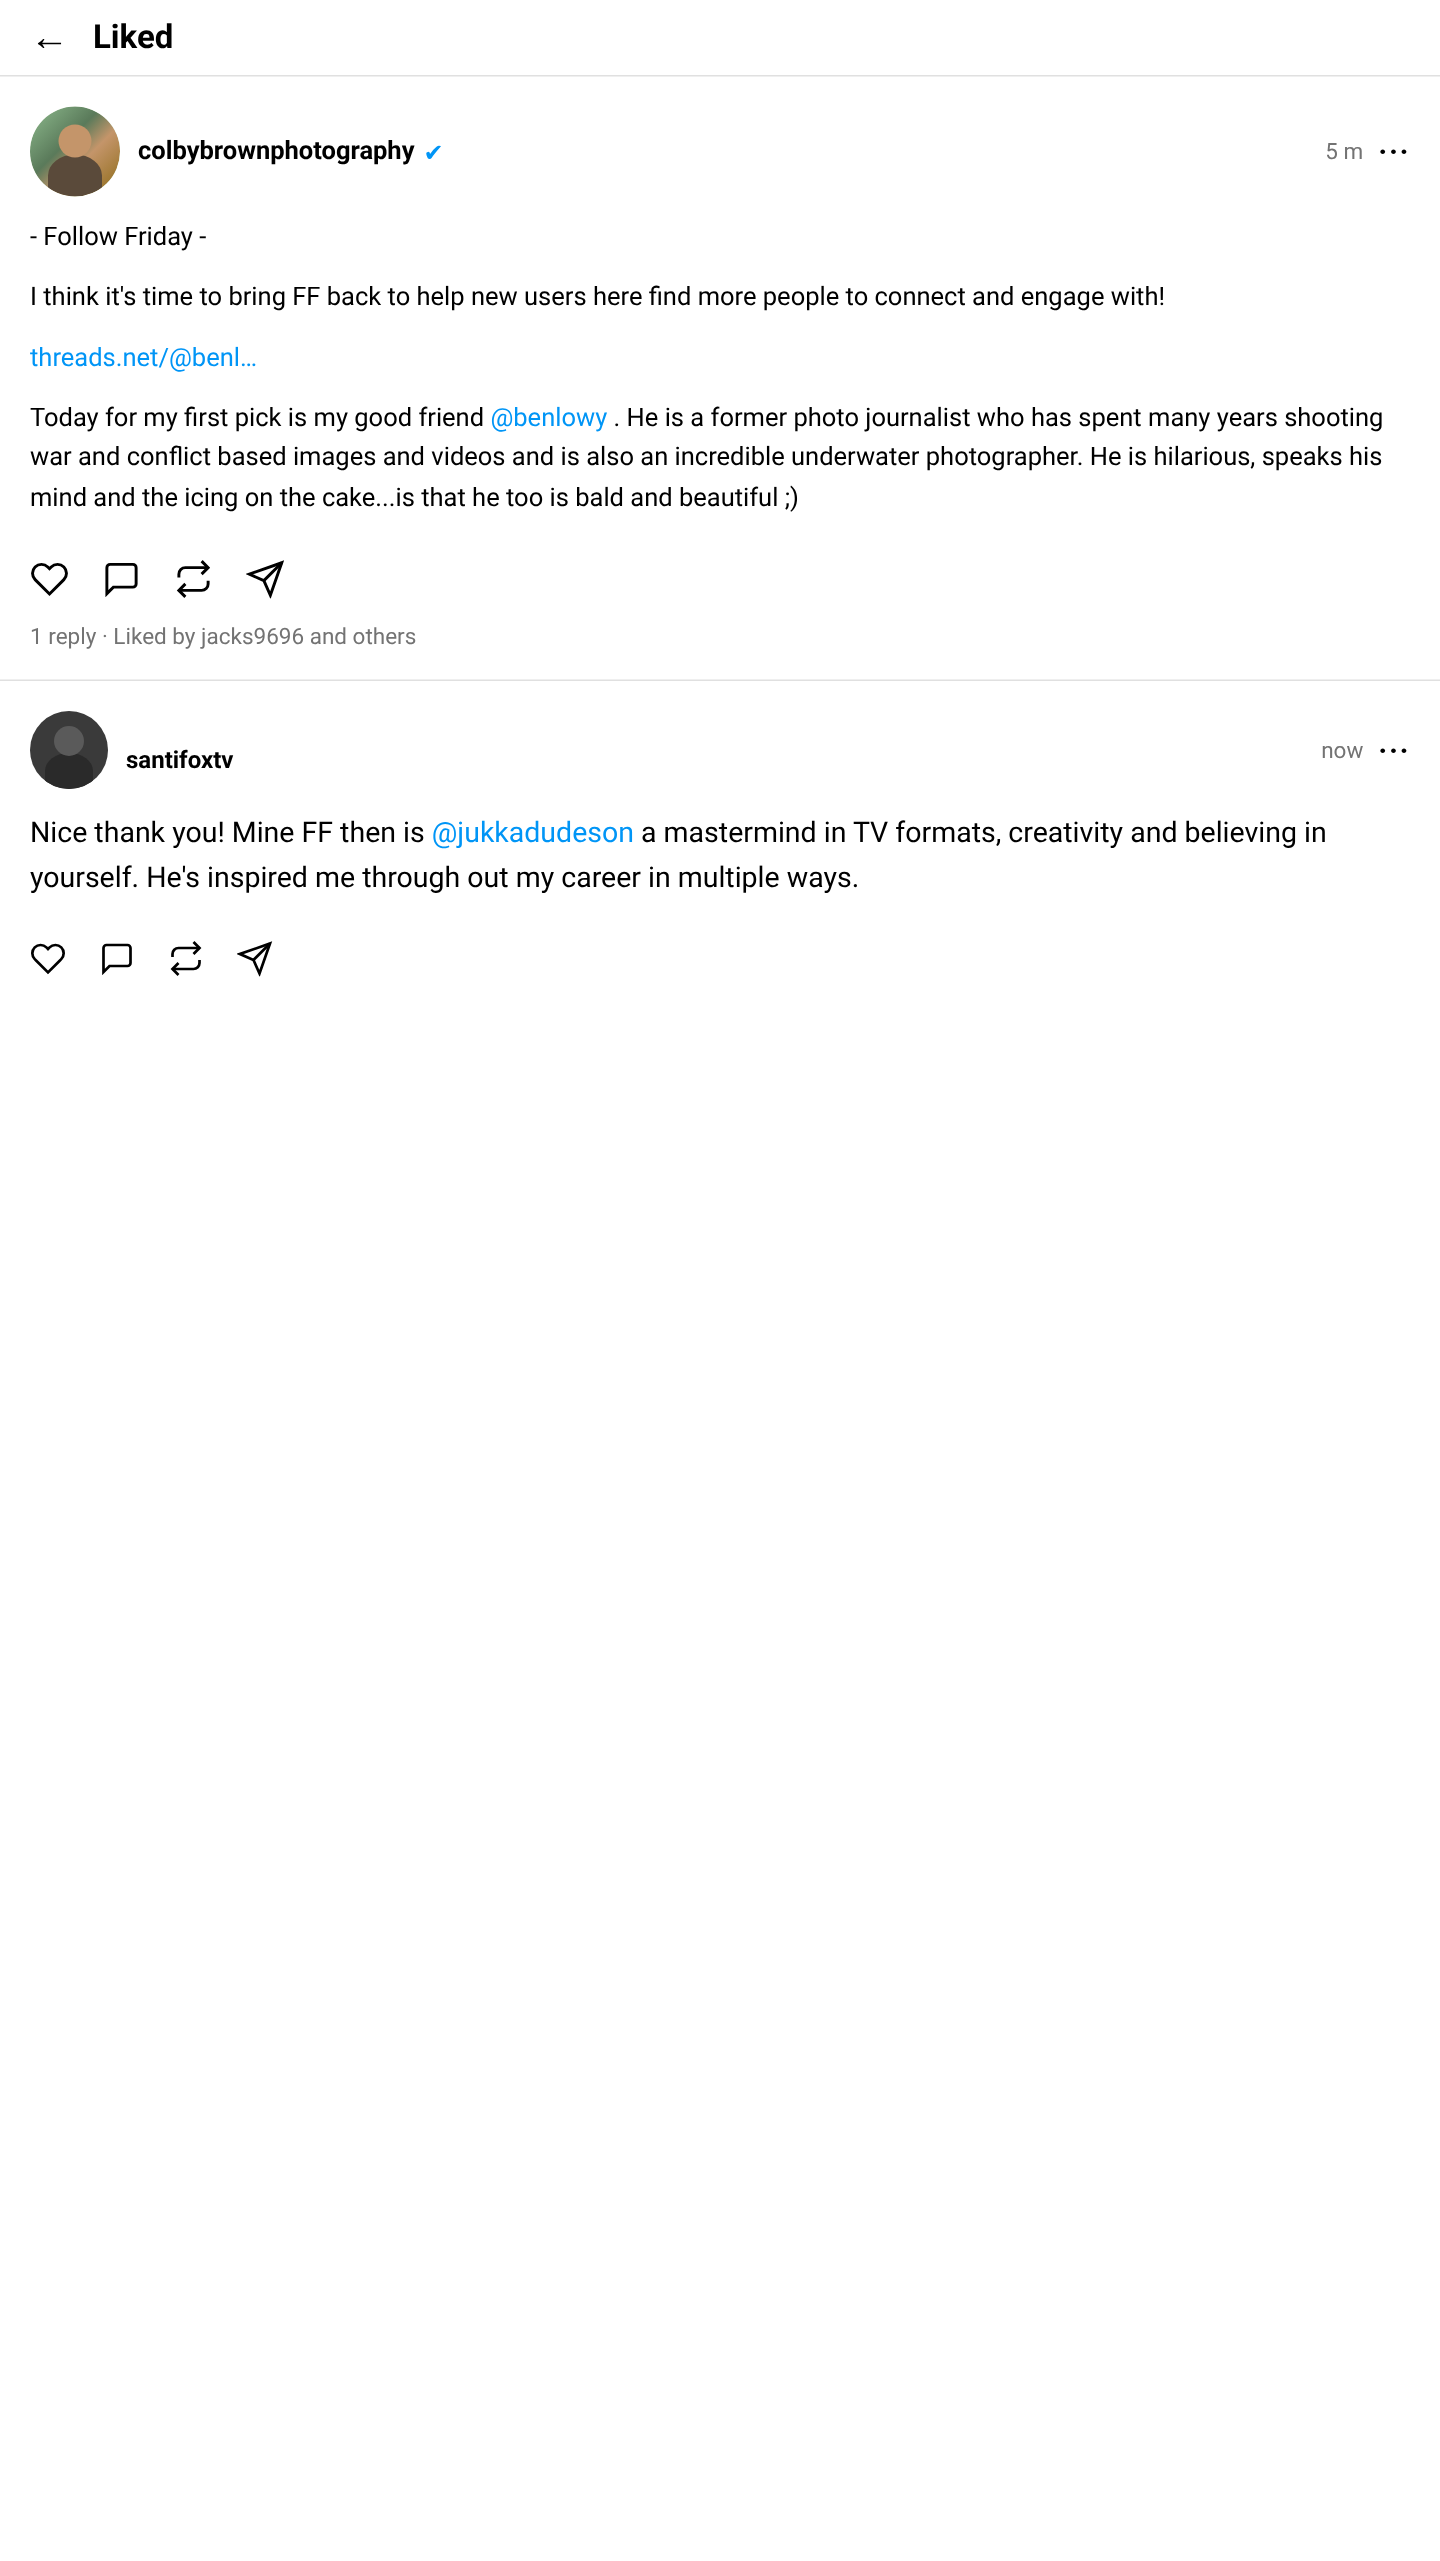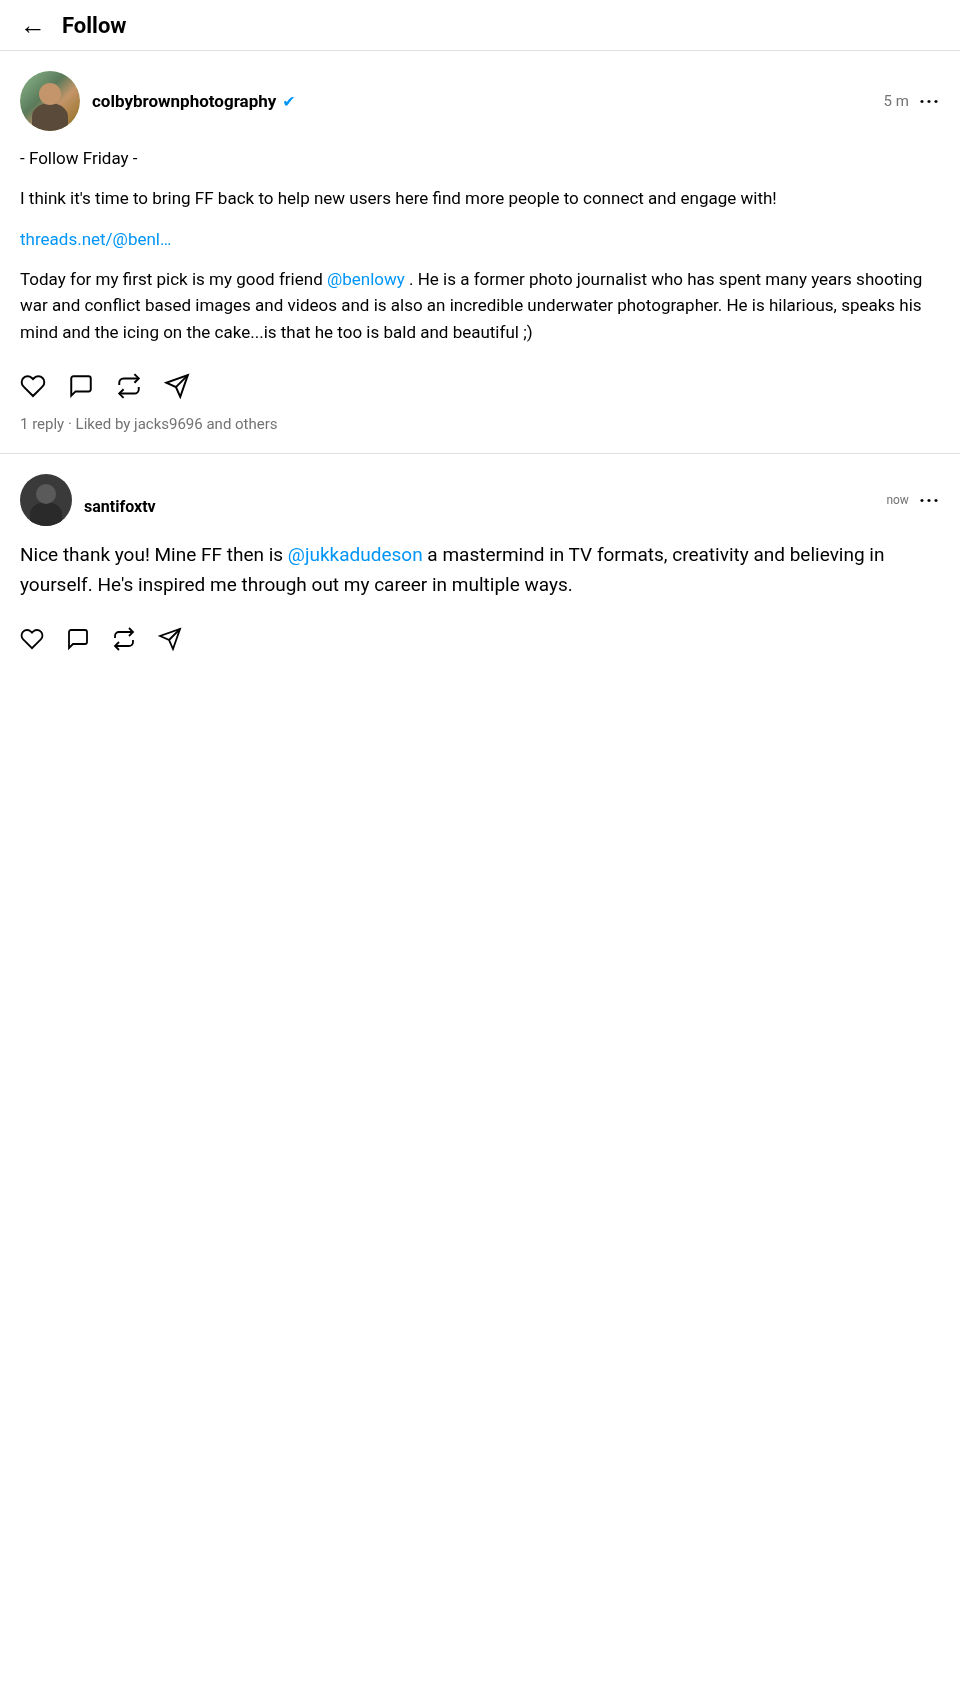--- a/index.html
+++ b/index.html
@@ -265,21 +265,21 @@
       margin-top: 12px;
     }
 
     .reply-username {
       font-weight: 700;
       font-size: 16px;
     }
 
     .reply-time {
       color: #737373;
-      font-size: 12px;
+      font-size: 15px;
       margin-right: 10px;
     }
 
     .reply-body {
       font-size: 19px;
       line-height: 1.55;
       margin-bottom: 16px;
     }
 
     .reply-actions {
@@ -292,21 +292,21 @@
     .reply-actions .action-btn svg {
       width: 24px;
       height: 24px;
     }
   </style>
 </head>
 <body>
 
 <div class="header">
   <span class="header-back">←</span>
-  <span class="header-title">Follow</span>
+  <span class="header-title">Liked</span>
 </div>
 
 <div class="post">
   <div class="post-header">
     <div class="avatar">
       <div class="avatar-img-main"></div>
     </div>
     <div class="post-meta">
       <div class="username-row">
         <span class="username">colbybrownphotography</span>

